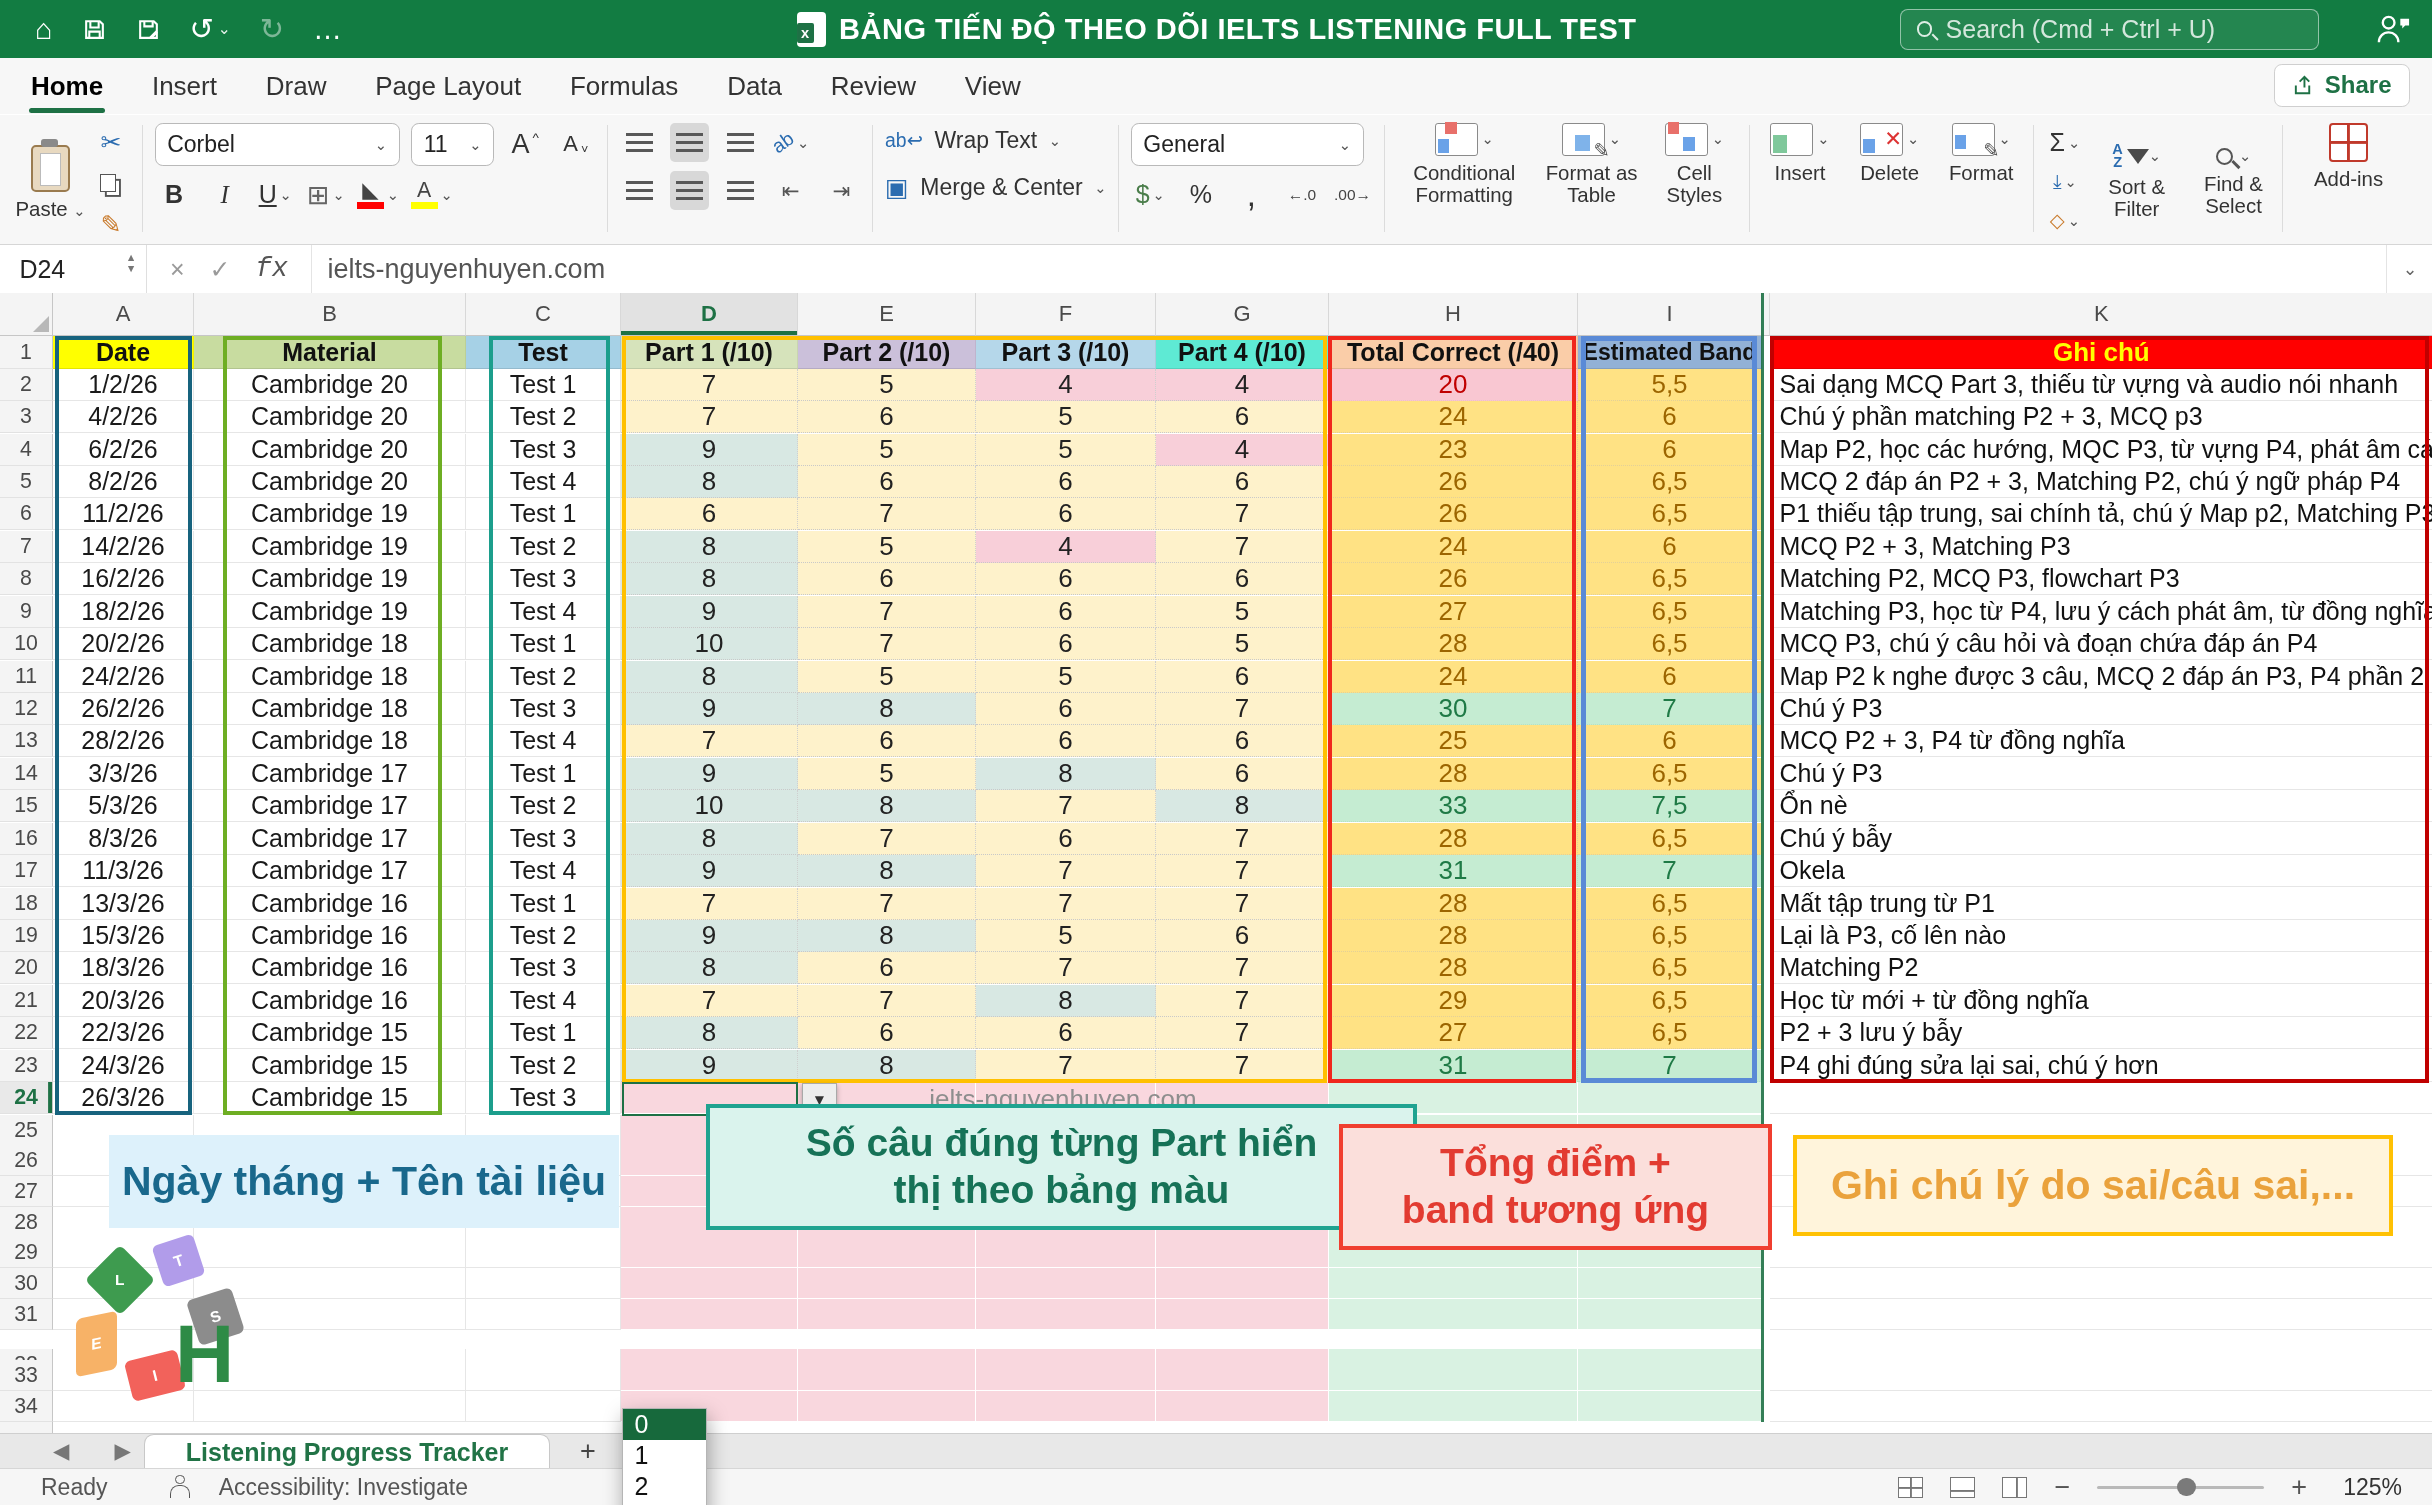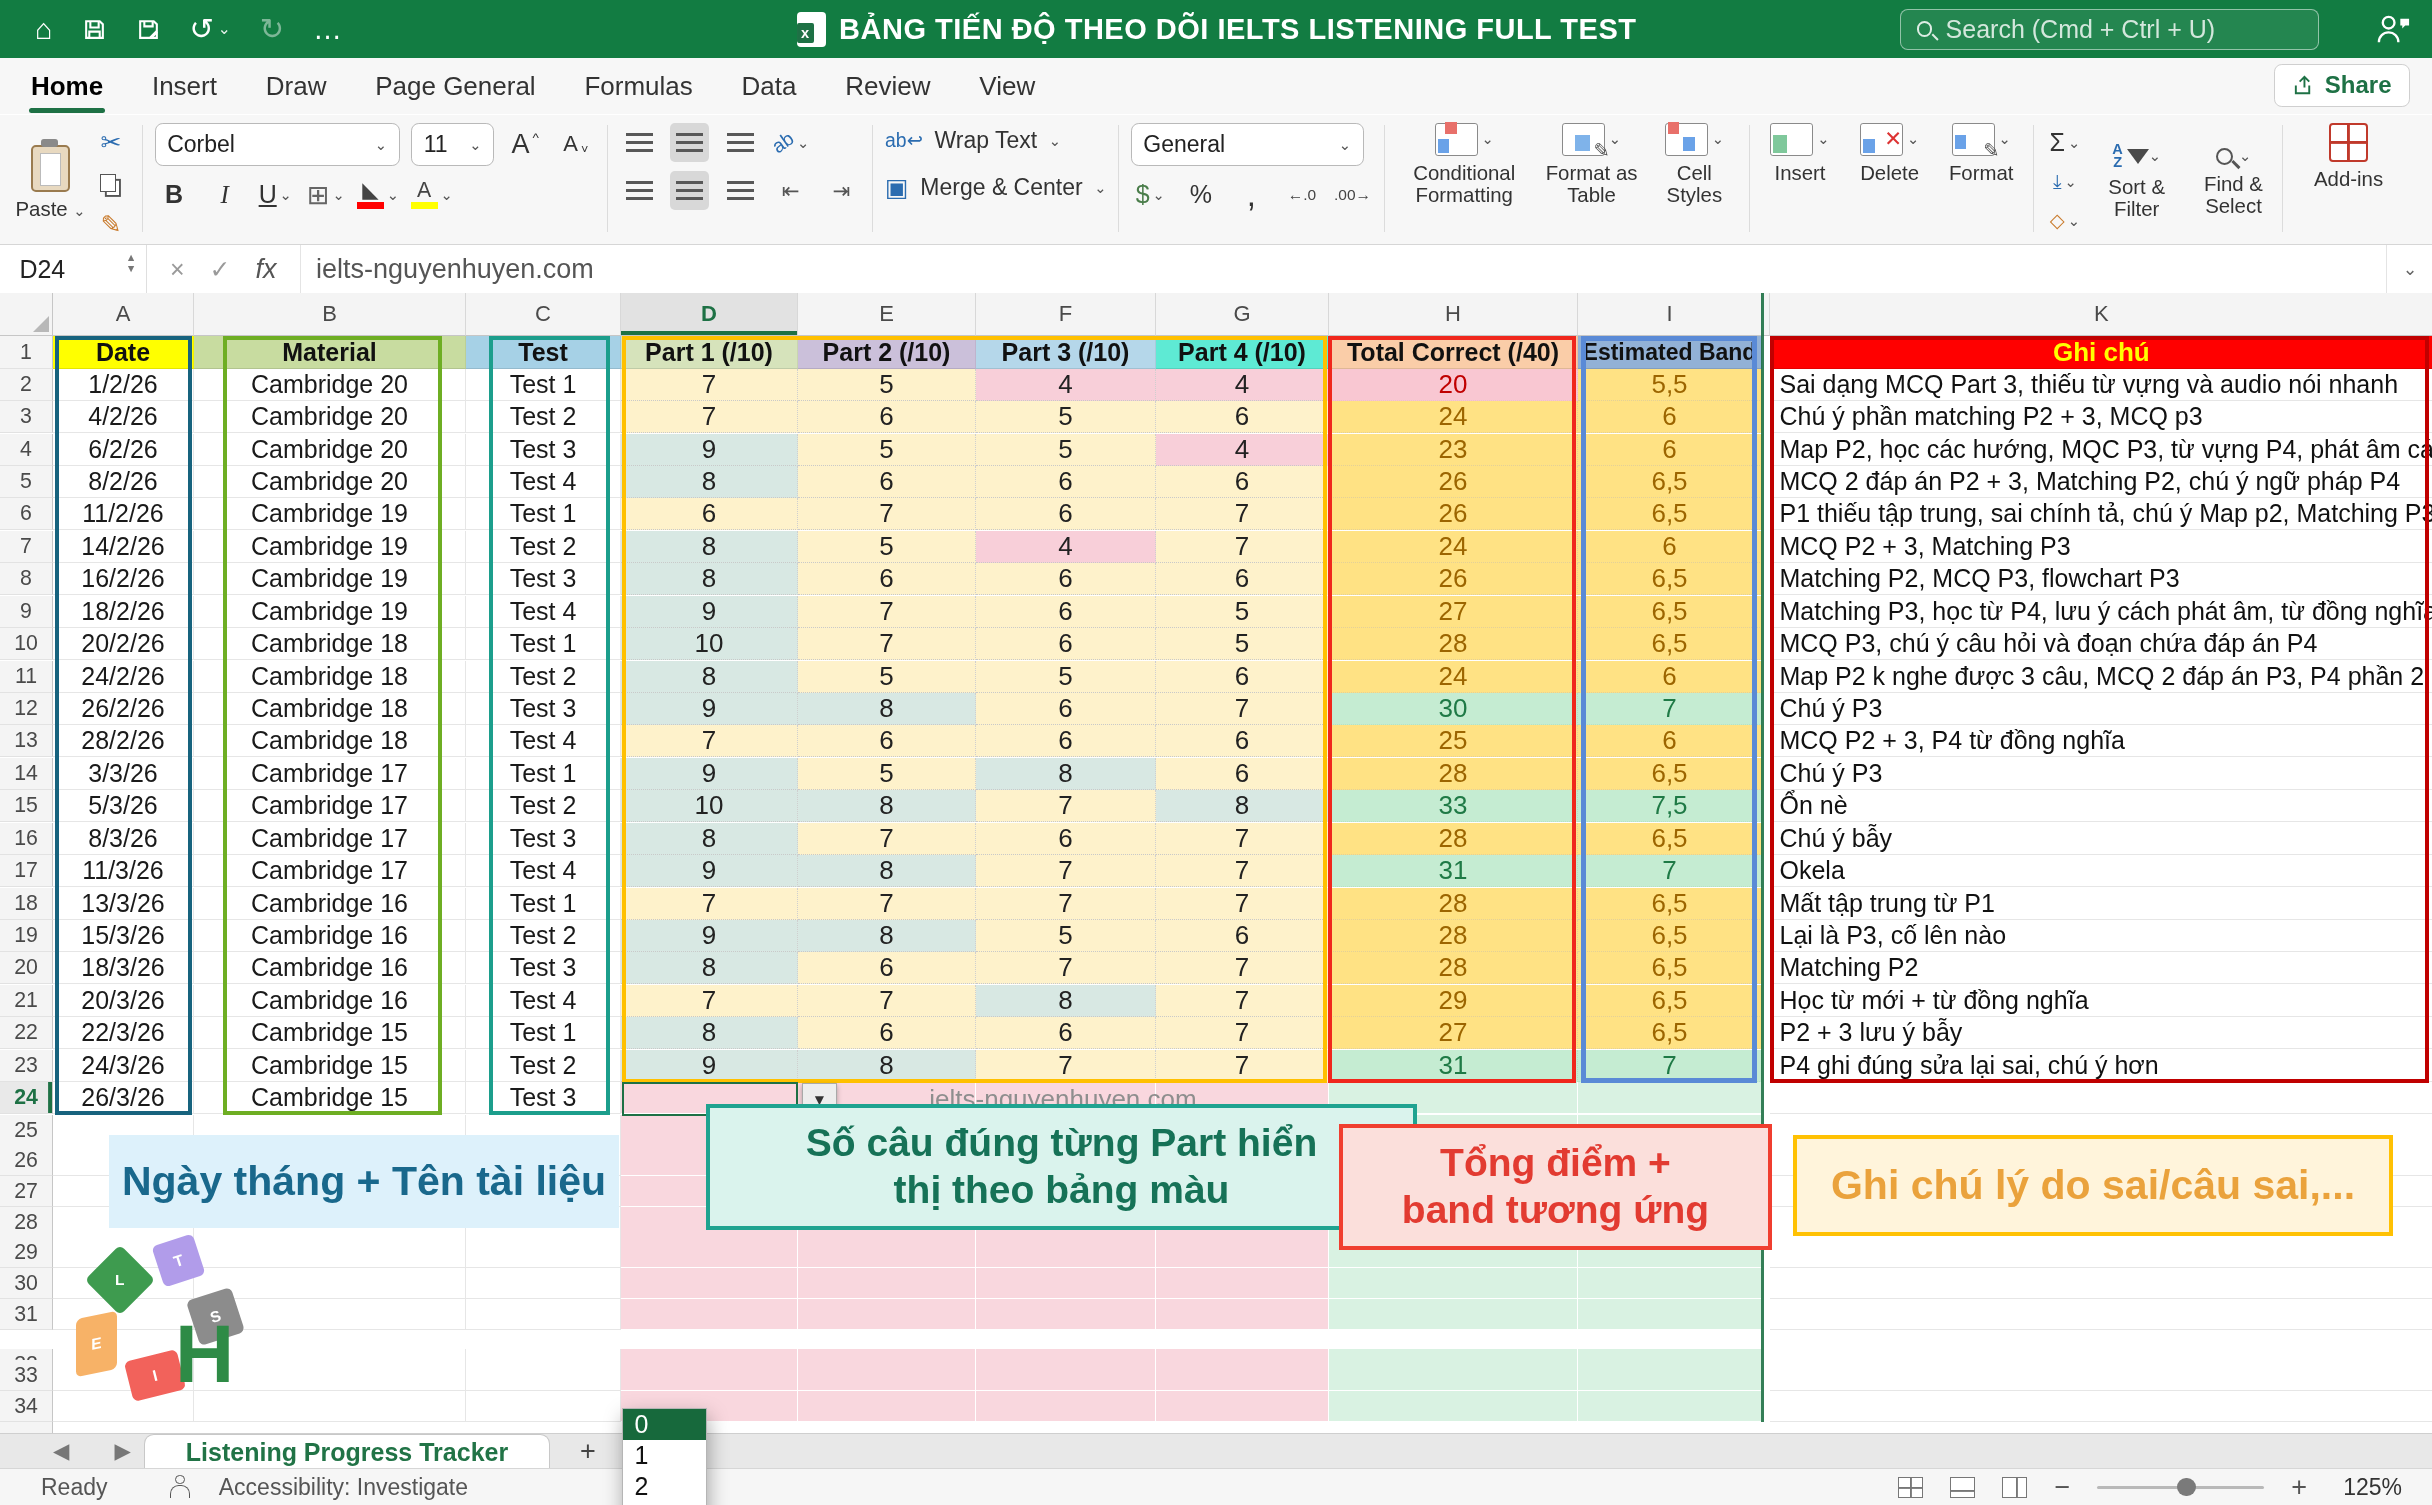--- a/index.html
+++ b/index.html
@@ -60,21 +60,21 @@
     linear-gradient(#C0392B 0 0) 0 50%/100% 2.9px no-repeat,#fff;}
   .funnel{width:0;height:0;border-left:11.6px solid transparent;border-right:11.6px solid transparent;border-top:15.5px solid #4a4a4a;position:relative;}
   .az{font-size:14.6px;font-weight:700;color:#2b6cb0;line-height:13.6px;display:flex;flex-direction:column;margin-right:3.9px;}
   .minitxt{font-size:15.5px;color:#444;}
 
   
   .fbar{position:absolute;left:0;top:245px;width:2433px;height:49px;background:#fff;border-bottom:1px solid #CFCFCF;display:flex;align-items:stretch;}
   .namebox{width:147px;display:flex;align-items:center;padding-left:19.4px;font-size:25px;color:#222;position:relative;border-right:1px solid #DFDFDF;}
   .spin{position:absolute;right:9.7px;top:6.8px;display:flex;flex-direction:column;font-size:10.7px;color:#777;line-height:10.7px;}
   .fxbtns{display:flex;align-items:center;gap:25px;padding:0 23px;color:#9a9a9a;font-size:25px;}
-  .fxit{font-style:italic;font-family:Liberation Sans, sans-serif;color:#555;font-size:27px;}
+  .fxit{font-style:italic;font-family:Liberation Mono, monospace;color:#555;font-size:27px;}
   .fml{flex:1;display:flex;align-items:center;font-size:27px;color:#555;padding-left:15.5px;border-left:1px solid #E4E4E4;}
   .fmlcar{width:47px;display:flex;align-items:center;justify-content:center;color:#666;border-left:1px solid #E4E4E4;font-size:17.5px;}
 
   
   #sheet{position:absolute;left:0;top:293px;width:2433px;height:1140px;background:#fff;}
   .grow{position:absolute;left:0;width:2433px;display:grid;}
   .grow>div{display:flex;align-items:center;justify-content:center;overflow:hidden;white-space:nowrap;}
   .rn{background:#F4F4F4;border-right:1px solid #C6C6C6;border-bottom:1px solid #E2E2E2;color:#4a4a4a;font-size:21.3px;}
   .rn-sel{color:#1E7145;font-weight:700;background:#E9E9E9;box-shadow:inset -3.9px 0 0 #1E7145;}
   .ch{background:#F4F4F4;border-right:1px solid #D8D8D8;border-bottom:1px solid #C6C6C6;color:#4a4a4a;font-size:22px;}
@@ -200,21 +200,21 @@
         <path d="M4 30c0-6 4.5-10 10-10s10 4 10 10"></path>
         <path d="M26 6h9v7h-4l-3 3v-3h-2z" fill="#fff" stroke="none"></path>
       </svg>
   </span>
 </div>
 
 <div class="ribtabs">
   <span class="rtab active">Home</span>
   <span class="rtab">Insert</span>
   <span class="rtab">Draw</span>
-  <span class="rtab">Page General</span>
+  <span class="rtab">Page Layout</span>
   <span class="rtab">Formulas</span>
   <span class="rtab">Data</span>
   <span class="rtab">Review</span>
   <span class="rtab">View</span>
   <span class="sharebtn">
     <svg width="23" height="23" viewBox="0 0 24 24" fill="none" stroke="#1E7145" stroke-width="2">
         <path d="M4 12v8h14v-8"></path>
         <path d="M8 8l5-5 5 5M13 3v11"></path>
       </svg>
     <span>Share</span>

